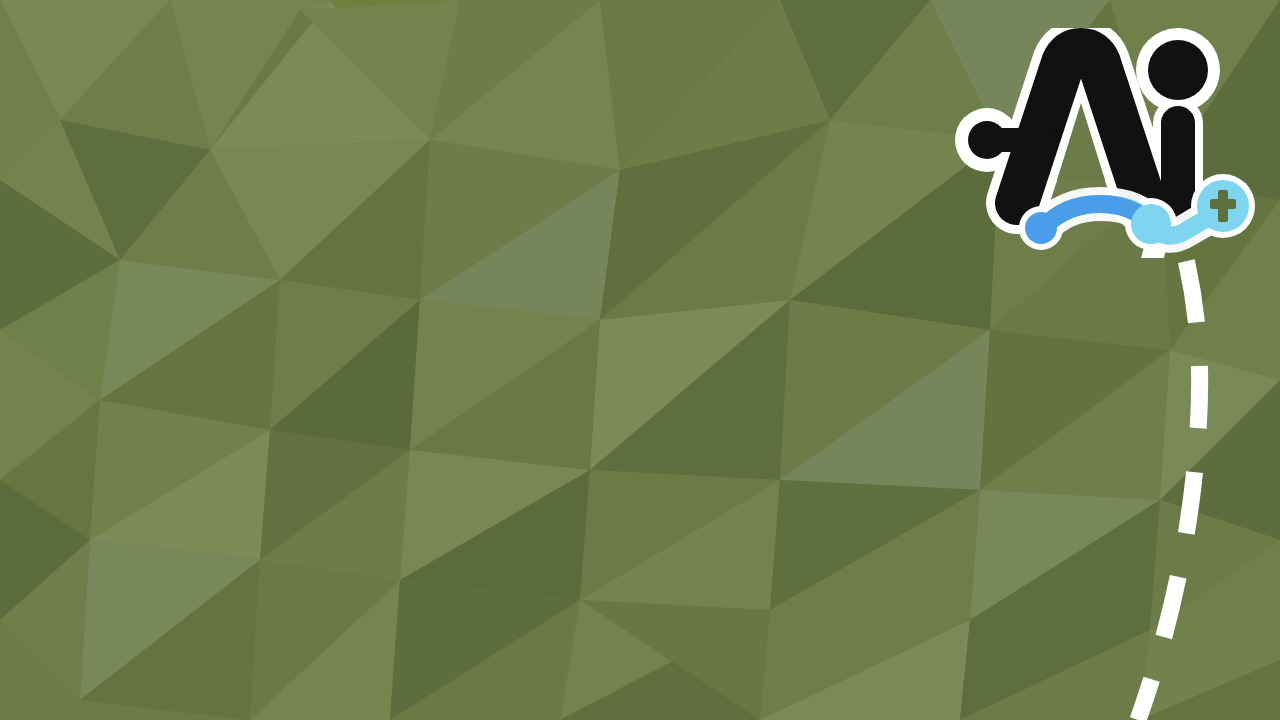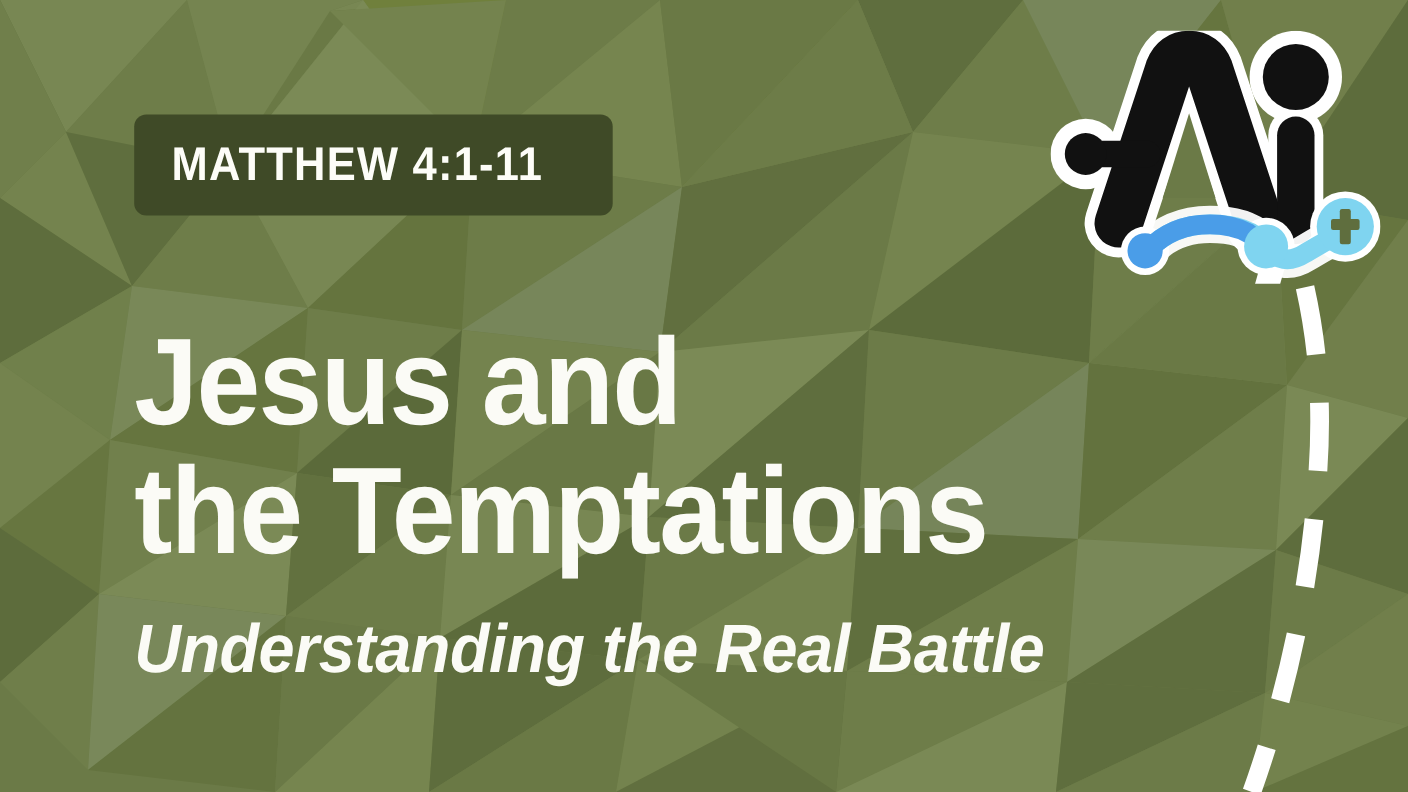--- a/index.html
+++ b/index.html
@@ -206,29 +206,21 @@
 
       <polygon points="0,0 0,180 60,120" fill="#707f4b"></polygon>
       <polygon points="300,10 430,140 460,0" fill="#74834e"></polygon>
       <polygon points="620,170 780,0 830,120" fill="#6d7c48"></polygon>
       <polygon points="990,330 1170,350 1160,180" fill="#6a7945"></polygon>
       <polygon points="580,600 770,610 760,720" fill="#687744"></polygon>
       <polygon points="260,560 400,580 250,720" fill="#6a7946"></polygon>
     </g>
   </svg>
 
-  <div id="badge">
-    <span id="badge-text">MATTHEW 4:1-11</span>
-  </div>
-
-  <div id="headline">
-    <div class="title-line" id="title-line-1">Jesus and</div>
-    <div class="title-line" id="title-line-2">the Temptations</div>
-    <div id="subtitle">Understanding the Real Battle</div>
-  </div>
+
 
   <svg id="dashed-path" viewBox="0 0 220 720" preserveAspectRatio="none">
     <path d="M 95 160 C 130 250, 145 330, 138 430 C 132 530, 110 630, 78 720" fill="none" stroke="#ffffff" stroke-width="17" stroke-dasharray="62 44" stroke-linecap="butt"></path>
   </svg>
 
   <svg id="logo" viewBox="0 0 300 230">
 
     <g>
 
       <path d="M 62 175 L 108 35 Q 113 22 126 22 Q 139 22 144 35 L 190 175" fill="none" stroke="#ffffff" stroke-width="62" stroke-linecap="round" stroke-linejoin="round"></path>

